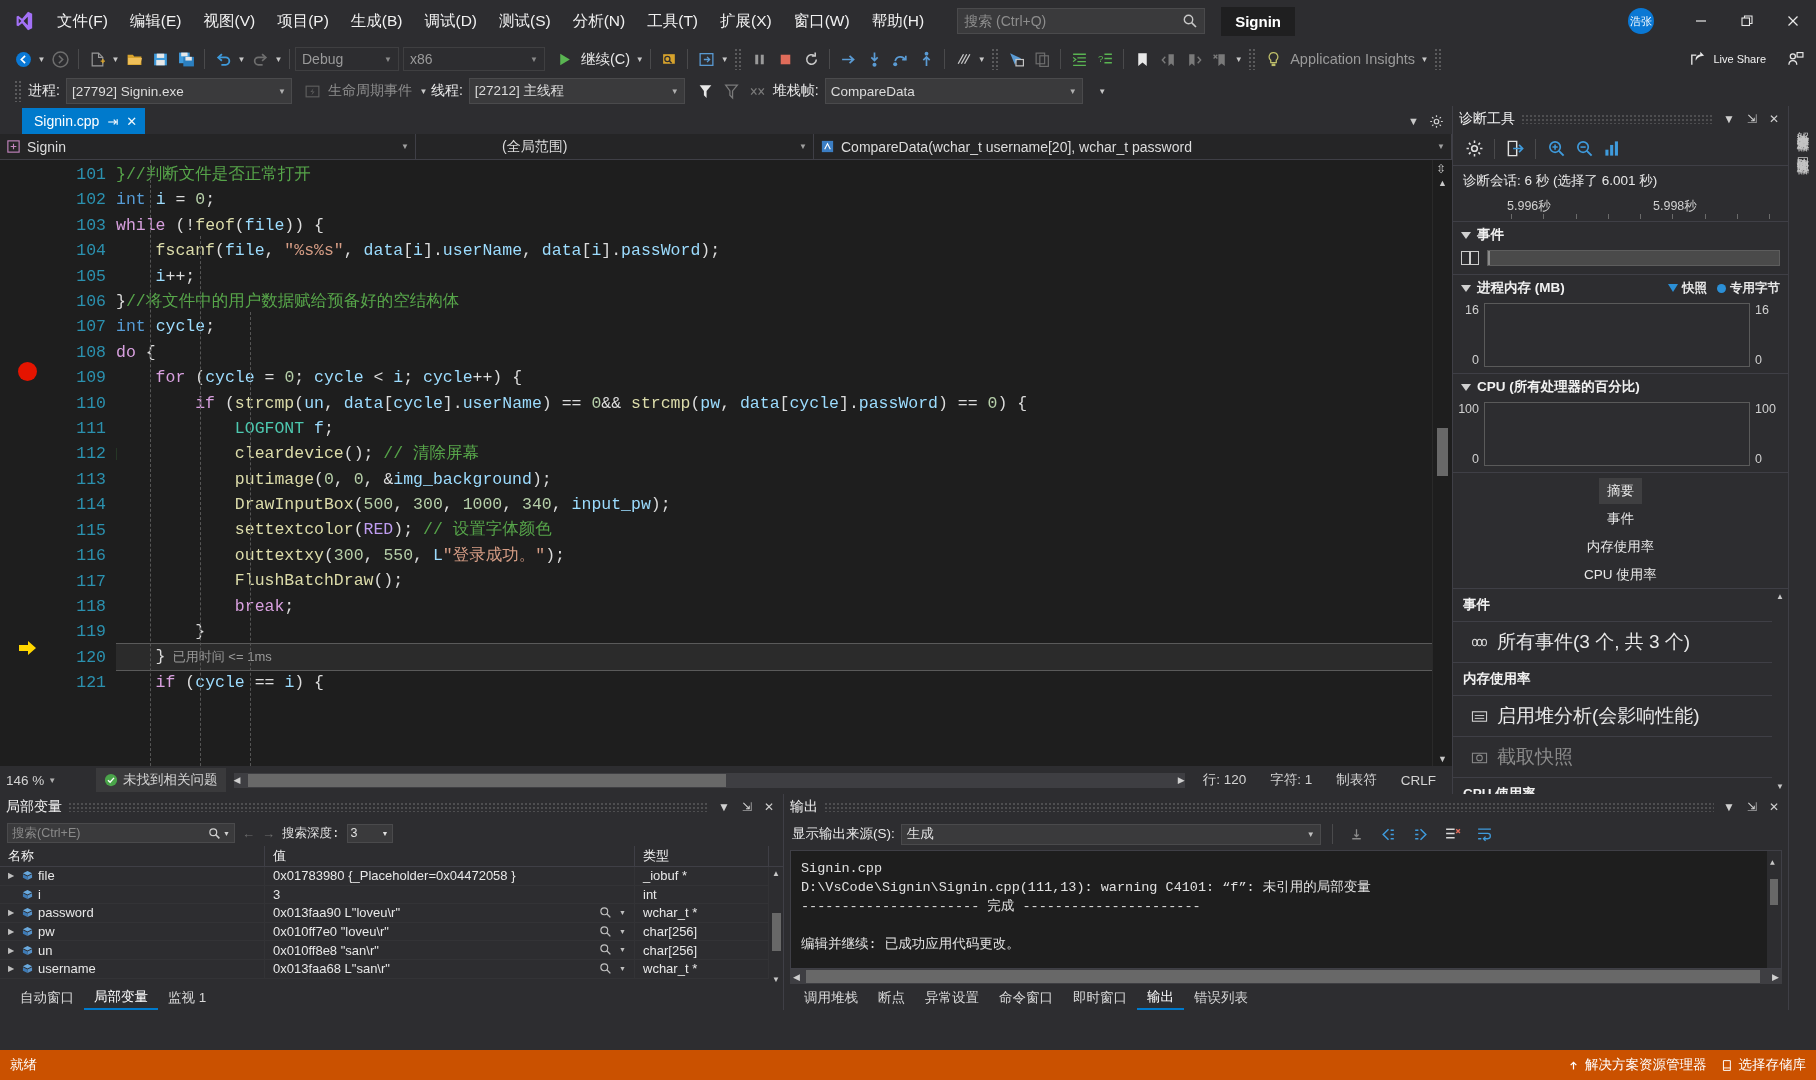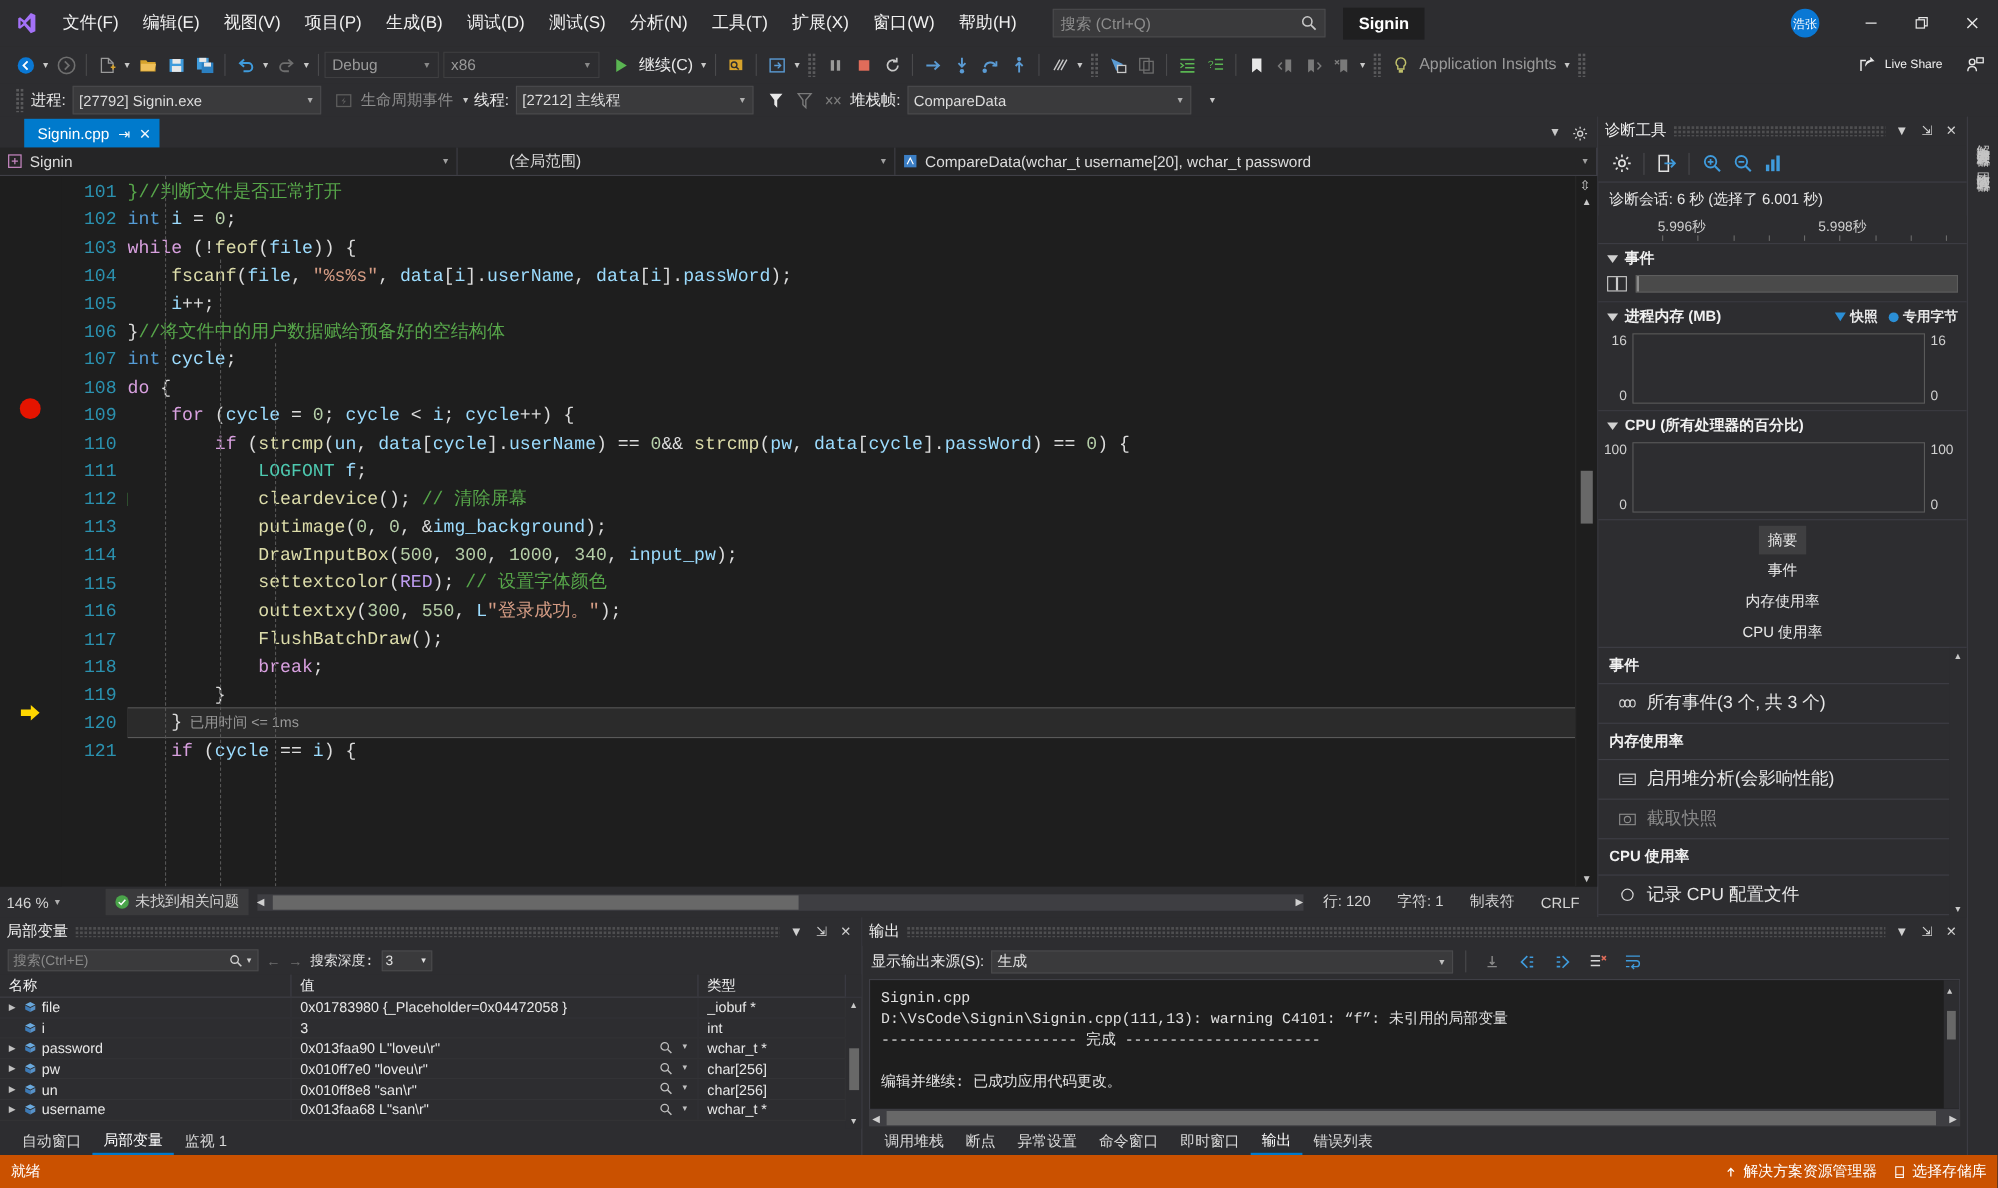--- a/index.html
+++ b/index.html
@@ -226,21 +226,21 @@
   .legend .sw-d { width:0;height:0;border-left:5px solid transparent;border-right:5px solid transparent;
      border-top:8px solid #2b8fd6; }
   .legend .sw-c { width:9px;height:9px;border-radius:50%;background:#2b8fd6; }
 
   .diag-tabs { display: flex; align-items: center; gap: 2px; padding: 5px 8px 0 8px;
     border-bottom: 1px solid #3f3f46; flex-direction: column; }
   .dtab { font-size: 13.5px; color: #e8e8e8; padding: 4px 8px; }
   .dtab.active { background: #3f3f41; }
   .dsec-title { font-size: 13.5px; font-weight: bold; color: #f1f1f1; padding: 7px 10px;
     border-bottom: 1px solid #3f3f46; }
-  .drow { display: flex; align-items: center; gap: 9px; font-size: 16px; color: #e8e8e8;
+  .drow { display: flex; align-items: center; gap: 9px; font-size: 19px; color: #e8e8e8;
     padding: 7px 10px 7px 18px; border-bottom: 1px solid #3f3f46; }
   .drow.dim { color: #8a8a8a; }
   .drow .ic { width: 17px; height: 15px; flex: 0 0 17px; }
   .diag-scroll { width: 16px; flex: 0 0 16px; background: #2d2d30; position: relative; }
 
   
   .bottom { height: 216px; flex: 0 0 216px; display: flex; background: #2d2d30; }
   .locals { width: 784px; flex: 0 0 784px; display: flex; flex-direction: column;
     border-right: 1px solid #3f3f46; }
   .locals-toolbar { height: 26px; display: flex; align-items: center; gap: 7px; padding: 0 7px;
@@ -287,21 +287,21 @@
      display:flex; align-items:center; }
   .out-vscroll { position:absolute; right:0; top:0; bottom:0; width: 14px; background:#2d2d30;}
 
   .tabstrip { height: 24px; display: flex; align-items: center; gap: 0; padding: 0 10px; }
   .btab { font-size: 13.5px; color: #d8d8d8; padding: 2px 10px; }
   .btab.active { color: #fff; border-bottom: 2px solid #007acc; }
 
   
   .statusbar {
     height: 30px; flex: 0 0 30px; background: #ca5100; display: flex; align-items: center;
-    color: #fff; font-size: 13.5px; padding: 0 10px;
+    color: #fff; font-size: 13.5px; padding: 0 10px; margin-top: 40px;
   }
   .sb-left { display:flex; align-items:center; gap: 8px; }
   .sb-right { margin-left:auto; display:flex; align-items:center; gap: 14px; }
   .sb-ic { width: 13px; height: 13px; }
 </style>
 </head>
 <body>
 
 <div class="app">
 
@@ -645,21 +645,21 @@
           <div class="navbar">
             <div class="nav-combo" style="width:416px">
               <svg class="nav-ic" viewBox="0 0 16 16">
                   <rect x="2" y="2" width="12" height="12" fill="none" stroke="#c586c0" stroke-width="1.2"></rect>
                   <path d="M5 8h6M8 5v6" stroke="#c586c0" stroke-width="1.2"></path>
                 </svg>
               <span>Signin</span>
               <span class="ca">▼</span>
             </div>
             <div class="nav-combo" style="width:398px">
-              <span style="margin-left:41px">(全局范围)</span>
+              <span style="margin-left:80px">(全局范围)</span>
               <span class="ca">▼</span>
             </div>
             <div class="nav-combo" style="flex:1">
               <svg class="nav-ic" viewBox="0 0 16 16">
                   <rect x="2" y="2" width="12" height="12" fill="#3b7ec4"></rect>
                   <path d="M5 11 8 5l3 6" fill="none" stroke="#fff" stroke-width="1.2"></path>
                 </svg>
               <span>CompareData(wchar_t username[20], wchar_t password</span>
               <span class="ca">▼</span>
             </div>

